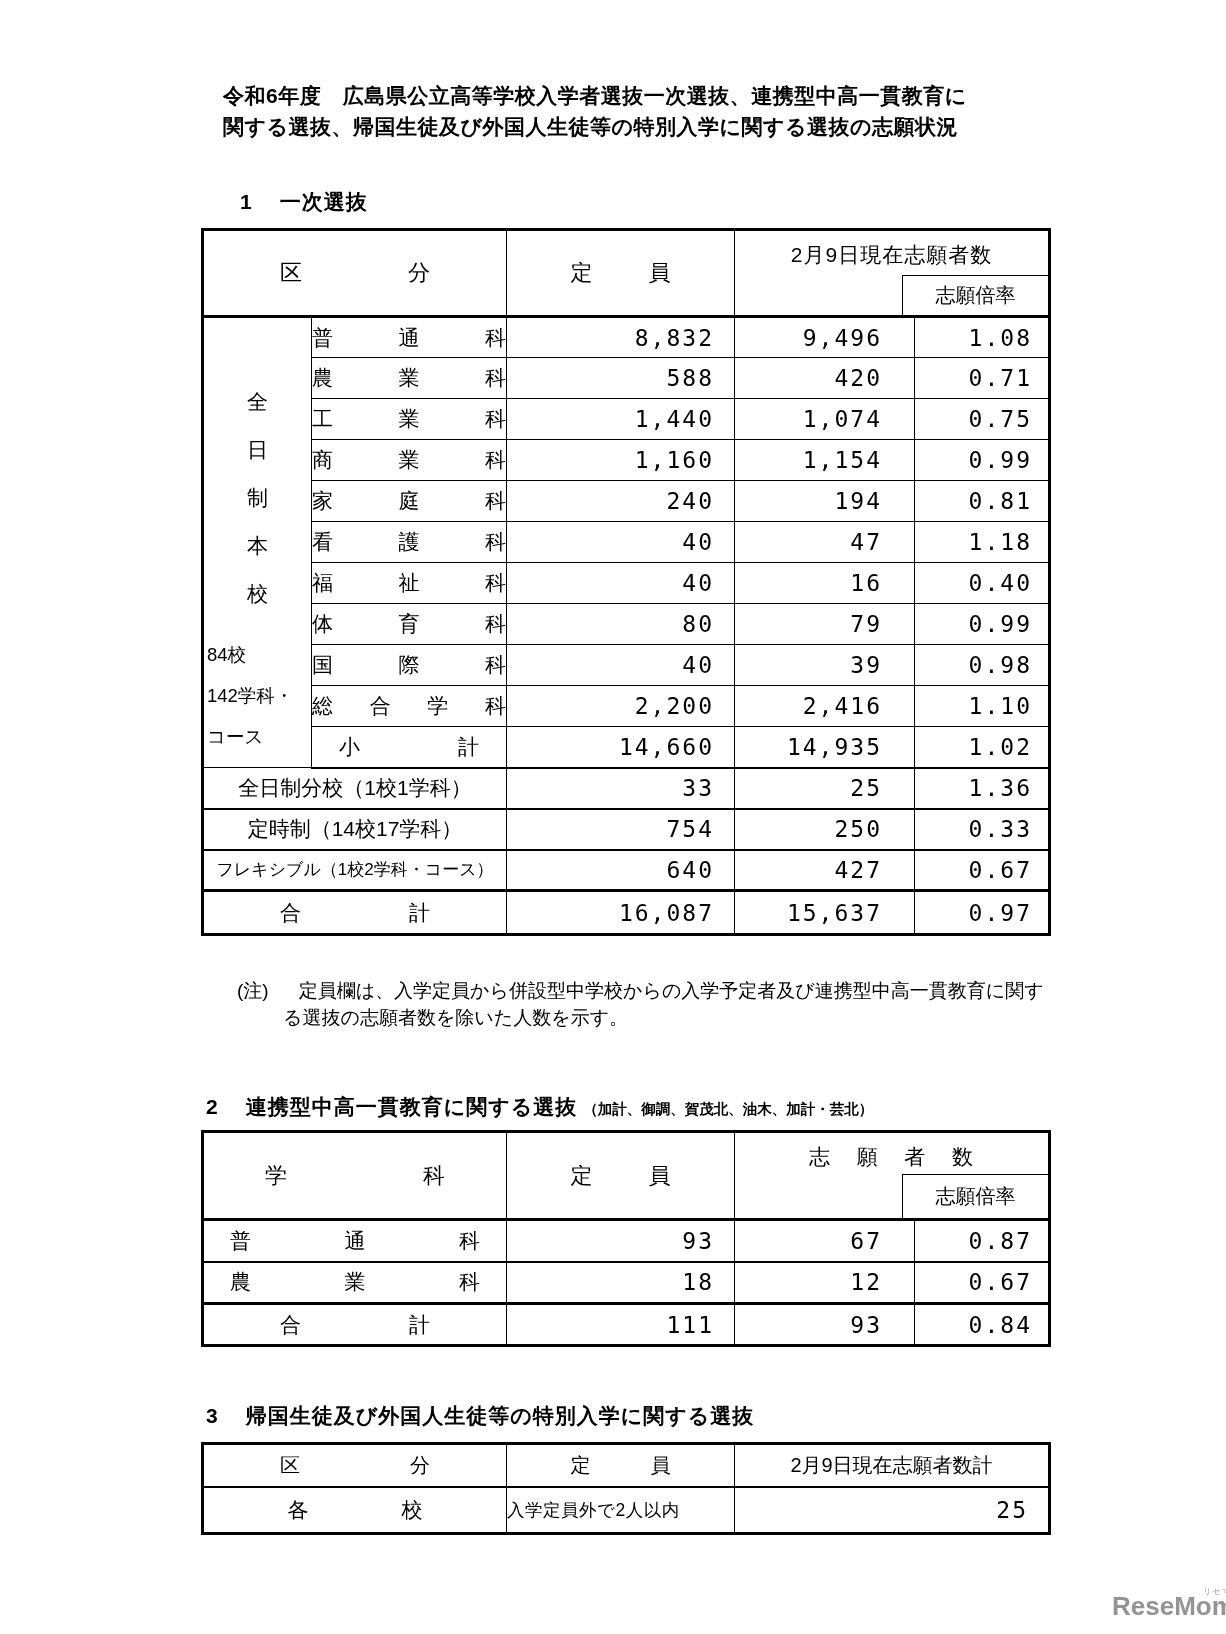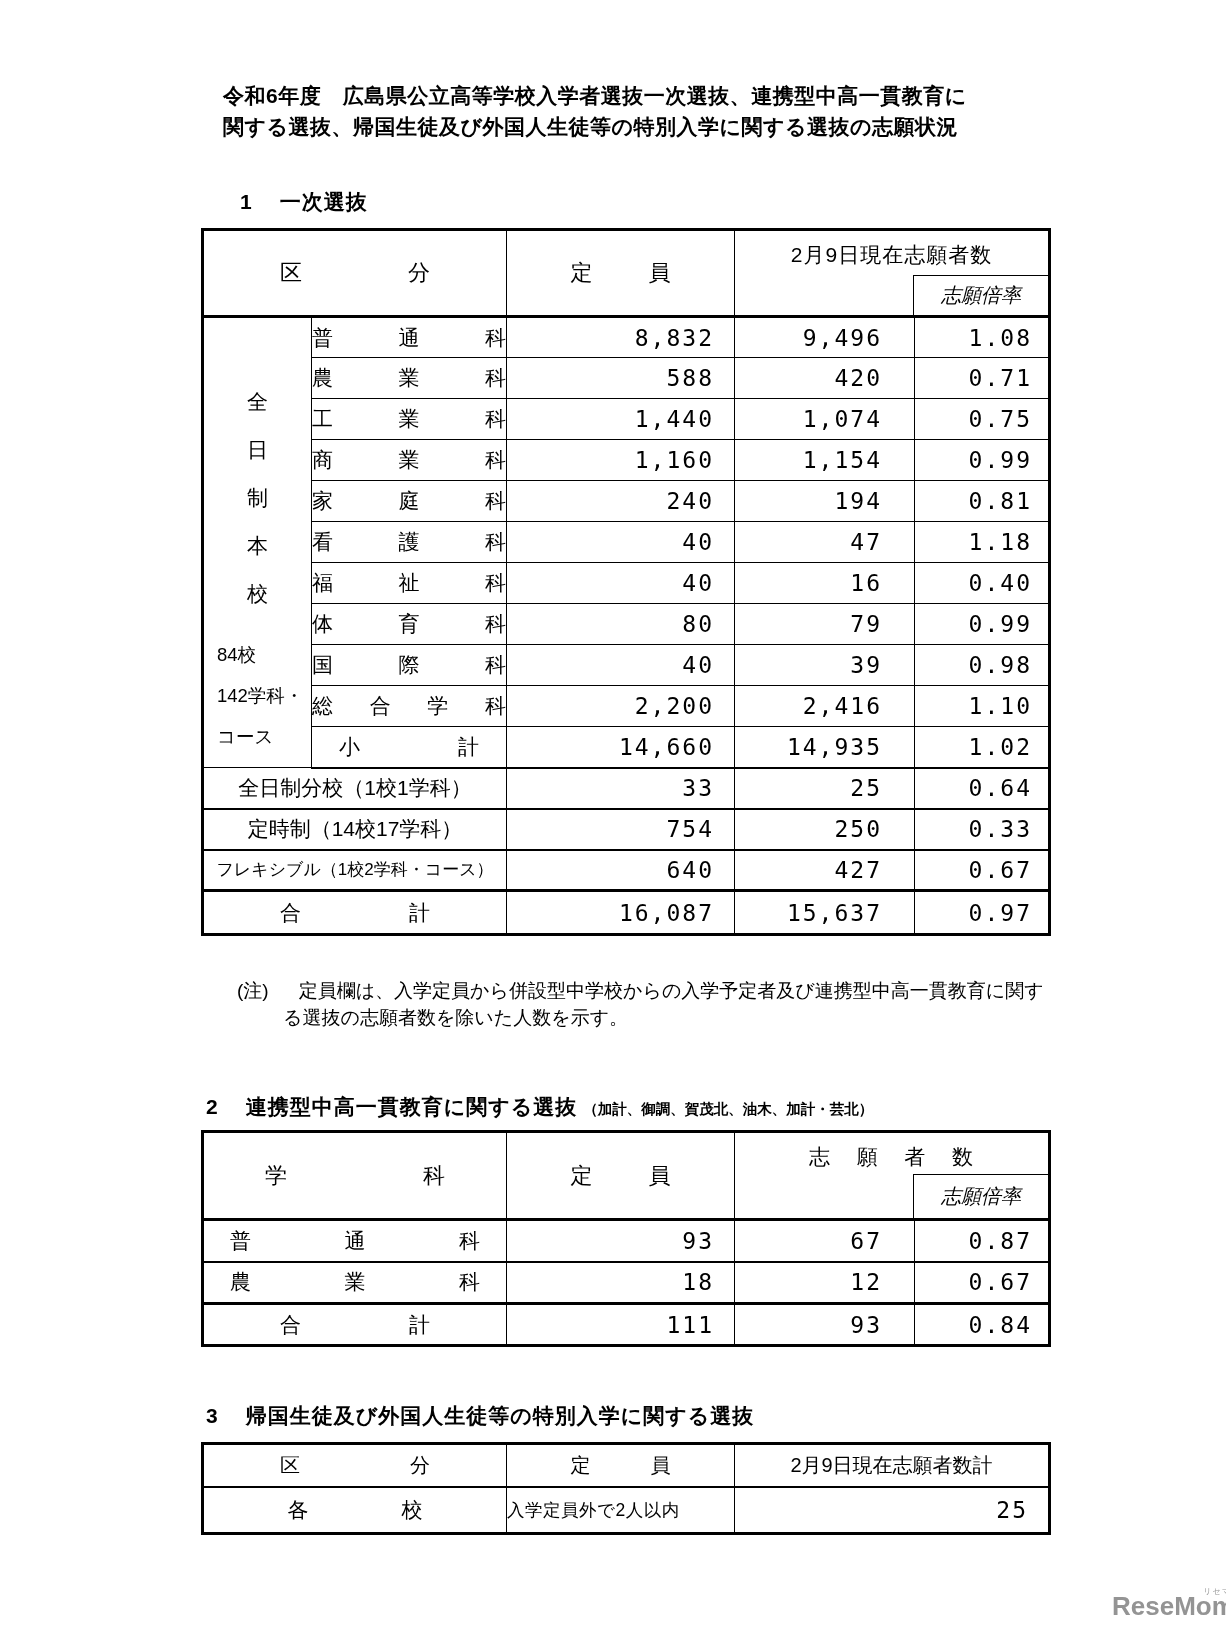--- a/index.html
+++ b/index.html
@@ -39,25 +39,24 @@
     overflow:hidden;
   }
   #table1 { left:201px; top:228px; }
   #table2 { left:201px; top:1130px; }
   #table3 { left:201px; top:1442px; }
 
   tr.hdr > th { border-bottom:3px solid #000; font-size:22px; }
   th.merged-right { position:relative; }
   .hdr-top-label { position:absolute; left:0; right:0; top:10px; text-align:center; font-size:21px; letter-spacing:1px; }
   .rate-box {
-    position:absolute; right:0; bottom:0; width:135px;
+    position:absolute; right:0; bottom:0; width:146px;
     border-top:1px solid #000; border-left:1px solid #000;
     display:flex; align-items:center; justify-content:center;
     font-size:20px;
-    font-style:italic;
   }
   #table1 .rate-box { height:40px; }
   #table2 .rate-box { height:44px; }
 
   
   .jf { display:inline-block; text-align:justify; text-align-last:justify; }
 
   td.subject { padding:0 22px; }
   td.subject .jf { width:100%; }
   td.center { text-align:center; }
@@ -68,21 +67,21 @@
   td.num.rate { padding-right:16px; }
 
   tr.row41 { height:41px; }
   tr.sep-med > td { border-bottom:2px solid #000; }
   tr.total-row > td { border-top:3px solid #000; height:44px; }
 
   
   td.groupcell { border-bottom:2px solid #000; vertical-align:top; }
   .group-chars { margin-top:50px; display:flex; flex-direction:column; align-items:center; font-size:21px; }
   .group-chars span { line-height:48px; }
-  .group-sub { margin-top:16px; padding-left:13px; font-size:18.5px; line-height:41px; white-space:nowrap; }
+  .group-sub { margin-top:16px; padding-left:3px; font-size:18.5px; line-height:41px; white-space:nowrap; }
 
   td.flexi { font-size:17px; }
   td.cap-note { text-align:left; font-size:17.5px; letter-spacing:0.5px; }
 
   #table1 tr.hdr { height:87px; }
   #table2 tr.hdr { height:88px; }
   #table2 tr.row42 { height:42px; }
   #table2 tr.total-row > td { height:42px; }
   #table3 tr.hdr { height:43px; }
   #table3 tr.hdr > th { border-bottom:2px solid #000; font-size:20px; }
@@ -208,21 +207,21 @@
     <tr class="row41 sep-med">
       <td class="center"><span class="jf" style="width:140px">小計</span></td>
       <td class="num cap">14,660</td>
       <td class="num app">14,935</td>
       <td class="num rate">1.02</td>
     </tr>
     <tr class="row41 sep-med">
       <td colspan="2" class="center">全日制分校（1校1学科）</td>
       <td class="num cap">33</td>
       <td class="num app">25</td>
-      <td class="num rate">0.64</td>
+      <td class="num rate">1.36</td>
     </tr>
     <tr class="row41 sep-med">
       <td colspan="2" class="center">定時制（14校17学科）</td>
       <td class="num cap">754</td>
       <td class="num app">250</td>
       <td class="num rate">0.33</td>
     </tr>
     <tr class="row41">
       <td colspan="2" class="center flexi">フレキシブル（1校2学科・コース）</td>
       <td class="num cap">640</td>

